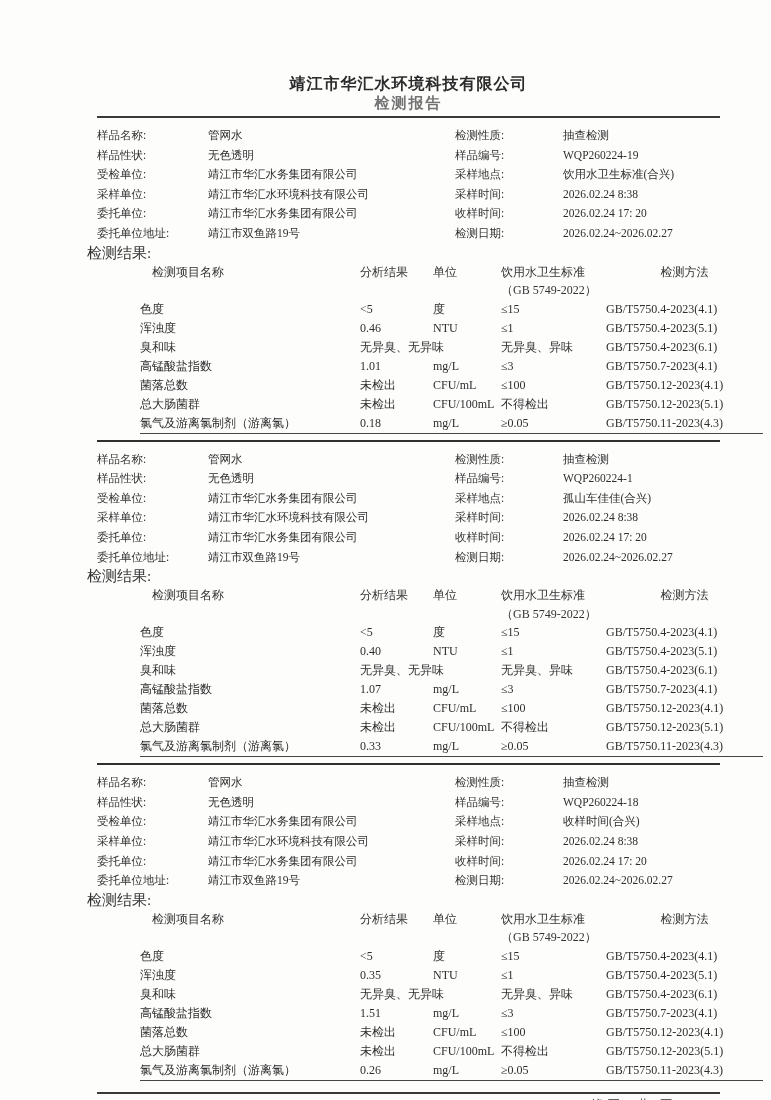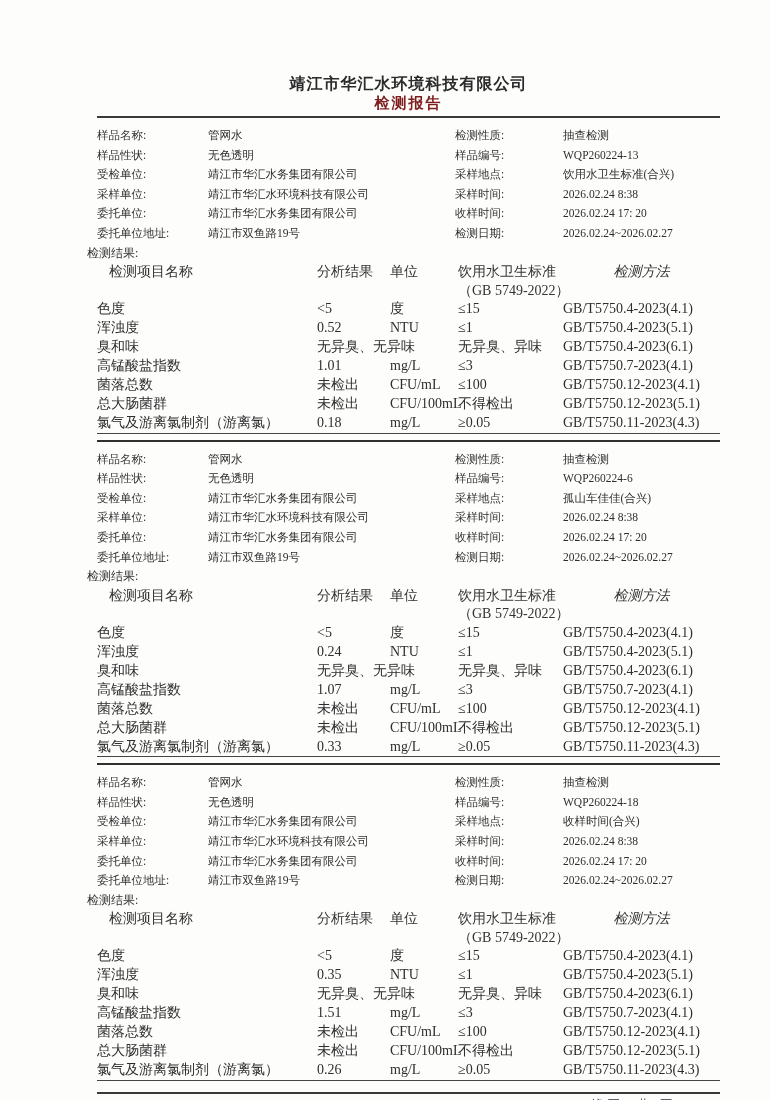--- a/index.html
+++ b/index.html
@@ -11,51 +11,52 @@
     position:relative;
   }
   .page{
     position:absolute;left:97px;top:74px;width:623px;
   }
   .doc-header{text-align:center;}
   .company-title{
     font-size:16px;font-weight:700;letter-spacing:1px;line-height:20px;color:#2b2b2b;
   }
   .report-title{
-    font-size:15px;font-weight:700;letter-spacing:2px;line-height:19px;color:#7f1d1d;
+    font-size:15px;font-weight:700;letter-spacing:2px;line-height:19px;color:#737373;
     padding-bottom:3px;
   }
   .doc-header{border-bottom:2px solid #3a3a3a;}
   .report-section{padding-top:8px;}
   .section-divider{
     border:none;border-top:2px solid #303030;margin:6px 0 0 0;height:0;
   }
   .info-grid{
     display:grid;
     grid-template-columns:111px 247px 108px auto;
     font-size:11.5px;line-height:19.6px;
     white-space:nowrap;
   }
   .info-label{color:#333;}
   .info-value{color:#2e2e2e;}
   .results-label{
-    font-size:12px;line-height:19px;margin-left:-10px;color:#333;
+    font-size:15px;line-height:19px;margin-left:-10px;color:#333;
   }
   table.results-table{
     width:100%;border-collapse:collapse;table-layout:fixed;
-    font-size:14px;color:#2e2e2e;
+    font-size:12px;color:#2e2e2e;
     border-bottom:1.5px solid #454545;
+    margin-left:43px;
   }
   .results-table th,.results-table td{
     padding:0;margin:0;font-weight:400;text-align:left;
     white-space:nowrap;overflow:visible;height:19px;vertical-align:middle;
   }
   .results-table thead th{height:19px;color:#333;}
   .results-table thead .h-name{padding-left:12px;}
-  .results-table thead .h-method{text-align:center;font-style:italic;}
+  .results-table thead .h-method{text-align:center;}
   .results-table thead tr.subhead th{height:18px;}
   .results-table tbody td{height:19px;}
   .doc-footer{
     border-top:2px solid #3a3a3a;
     margin-top:11px;
     padding:3px 48px 0 0;
     text-align:right;
     font-size:11.5px;color:#2e2e2e;
   }
   .doc-footer .page-no{margin-right:18px;}
@@ -72,21 +73,21 @@
   <div id="sections">
       <section class="report-section">
         <div class="info-grid">
           <span class="info-label">样品名称:</span>
           <span class="info-value">管网水</span>
           <span class="info-label">检测性质:</span>
           <span class="info-value">抽查检测</span>
           <span class="info-label">样品性状:</span>
           <span class="info-value">无色透明</span>
           <span class="info-label">样品编号:</span>
-          <span class="info-value">WQP260224-13</span>
+          <span class="info-value">WQP260224-19</span>
           <span class="info-label">受检单位:</span>
           <span class="info-value">靖江市华汇水务集团有限公司</span>
           <span class="info-label">采样地点:</span>
           <span class="info-value">饮用水卫生标准(合兴)</span>
           <span class="info-label">采样单位:</span>
           <span class="info-value">靖江市华汇水环境科技有限公司</span>
           <span class="info-label">采样时间:</span>
           <span class="info-value">2026.02.24 8:38</span>
           <span class="info-label">委托单位:</span>
           <span class="info-value">靖江市华汇水务集团有限公司</span>
@@ -123,21 +124,21 @@
           <tbody>
             <tr>
               <td>色度</td>
               <td>&lt;5</td>
               <td>度</td>
               <td>≤15</td>
               <td>GB/T5750.4-2023(4.1)</td>
             </tr>
             <tr>
               <td>浑浊度</td>
-              <td>0.52</td>
+              <td>0.46</td>
               <td>NTU</td>
               <td>≤1</td>
               <td>GB/T5750.4-2023(5.1)</td>
             </tr>
             <tr>
               <td>臭和味</td>
               <td colspan="2">无异臭、无异味</td>
               <td>无异臭、异味</td>
               <td>GB/T5750.4-2023(6.1)</td>
             </tr>
@@ -175,21 +176,21 @@
       <hr class="section-divider">
       <section class="report-section">
         <div class="info-grid">
           <span class="info-label">样品名称:</span>
           <span class="info-value">管网水</span>
           <span class="info-label">检测性质:</span>
           <span class="info-value">抽查检测</span>
           <span class="info-label">样品性状:</span>
           <span class="info-value">无色透明</span>
           <span class="info-label">样品编号:</span>
-          <span class="info-value">WQP260224-6</span>
+          <span class="info-value">WQP260224-1</span>
           <span class="info-label">受检单位:</span>
           <span class="info-value">靖江市华汇水务集团有限公司</span>
           <span class="info-label">采样地点:</span>
           <span class="info-value">孤山车佳佳(合兴)</span>
           <span class="info-label">采样单位:</span>
           <span class="info-value">靖江市华汇水环境科技有限公司</span>
           <span class="info-label">采样时间:</span>
           <span class="info-value">2026.02.24 8:38</span>
           <span class="info-label">委托单位:</span>
           <span class="info-value">靖江市华汇水务集团有限公司</span>
@@ -226,21 +227,21 @@
           <tbody>
             <tr>
               <td>色度</td>
               <td>&lt;5</td>
               <td>度</td>
               <td>≤15</td>
               <td>GB/T5750.4-2023(4.1)</td>
             </tr>
             <tr>
               <td>浑浊度</td>
-              <td>0.24</td>
+              <td>0.40</td>
               <td>NTU</td>
               <td>≤1</td>
               <td>GB/T5750.4-2023(5.1)</td>
             </tr>
             <tr>
               <td>臭和味</td>
               <td colspan="2">无异臭、无异味</td>
               <td>无异臭、异味</td>
               <td>GB/T5750.4-2023(6.1)</td>
             </tr>

